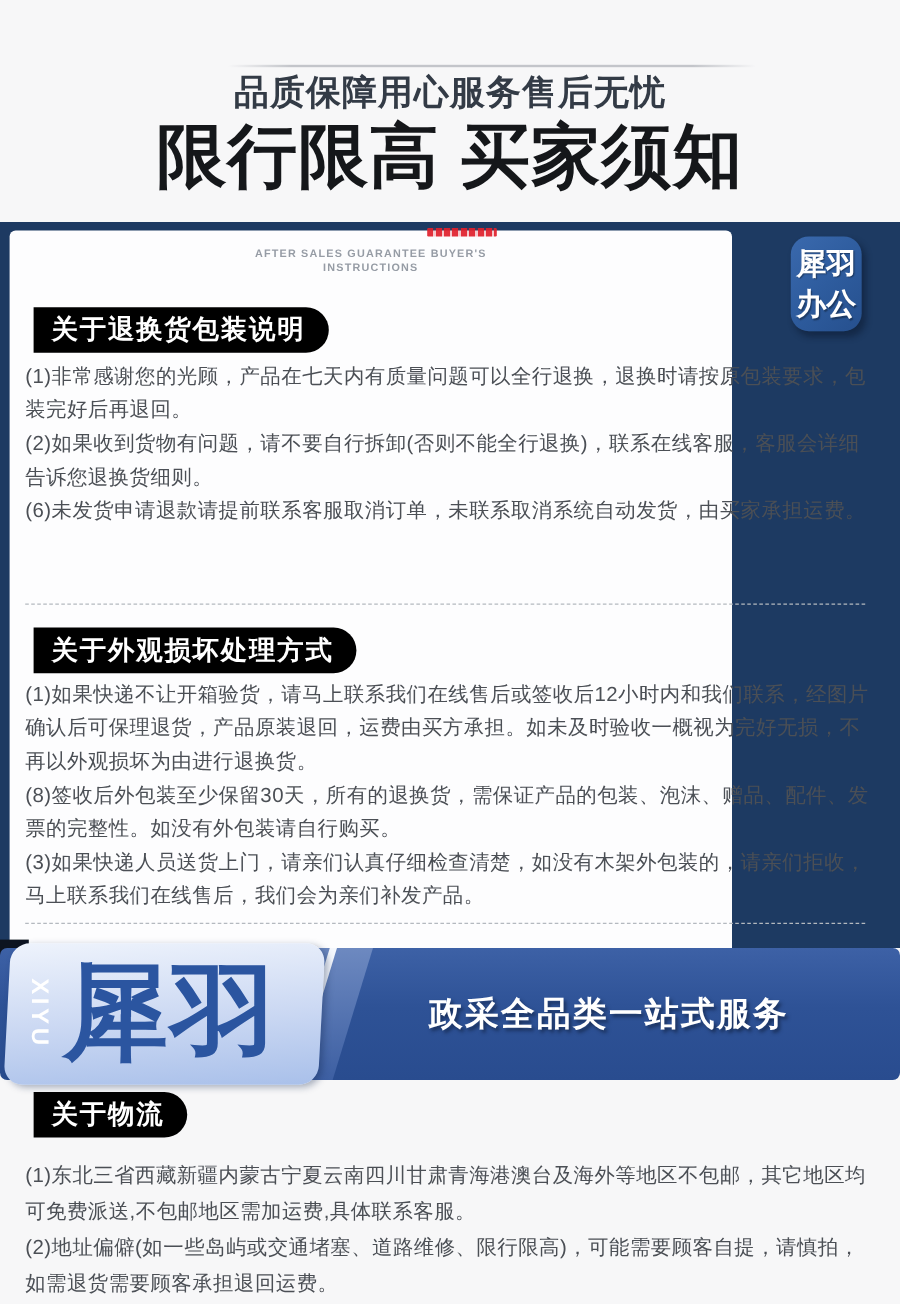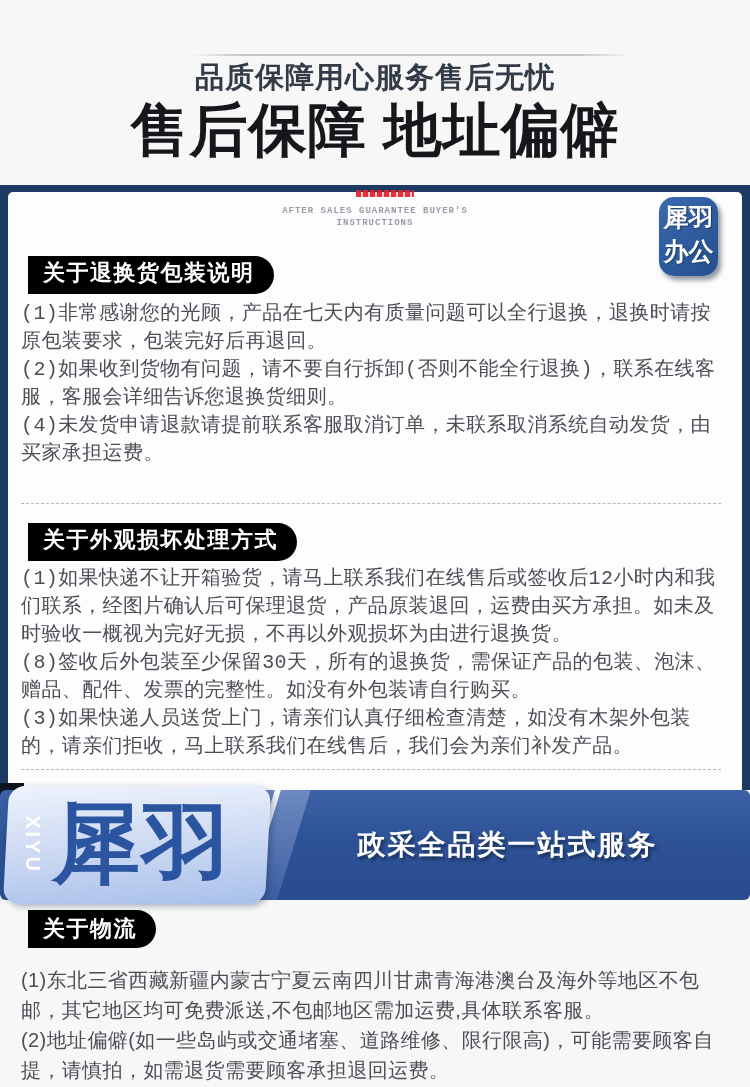--- a/index.html
+++ b/index.html
@@ -9,41 +9,41 @@
   
   .top-line{position:absolute;left:190px;top:54px;width:440px;height:2px;
     background:linear-gradient(90deg,rgba(190,192,197,0),#c3c5ca 12%,#c3c5ca 88%,rgba(190,192,197,0));}
   .subtitle{position:absolute;left:0;top:58px;width:750px;text-align:center;
     font-size:29px;font-weight:600;color:#333b46;letter-spacing:1px;}
   .main-title{position:absolute;left:0;top:92px;width:750px;text-align:center;margin:0;
     font-size:58px;font-weight:900;color:#15171a;letter-spacing:1px;}
 
   
   .frame{position:absolute;left:0;top:185px;width:750px;height:605px;background:#1d3a62;}
-  .panel{position:absolute;left:8px;top:7px;width:734px;height:598px;background:#fdfdfe;border-radius:5px 5px 0 0;font-family:Liberation Mono, monospace;}
+  .panel{position:absolute;left:8px;top:7px;width:602px;height:598px;background:#fdfdfe;border-radius:5px 5px 0 0;}
 
   .watermark{position:absolute;left:348px;top:-2px;width:58px;height:7px;border-radius:1px;opacity:.92;
     background:repeating-linear-gradient(90deg,#e01f2b 0 5px,rgba(224,31,43,.25) 5px 7px);}
   .caption{position:absolute;left:0;top:13px;width:100%;text-align:center;
     font-size:9px;line-height:12px;letter-spacing:1px;color:#969ca5;font-weight:600;}
 
   .badge{position:absolute;left:651px;top:5px;width:59px;height:79px;border-radius:15px;
     background:linear-gradient(135deg,#3a69ad 0%,#2e5c9e 50%,#26508e 100%);
     box-shadow:3px 4px 5px rgba(8,20,40,.45);
     color:#fff;text-align:center;font-weight:800;font-size:25px;line-height:34px;padding-top:6px;box-sizing:border-box;
     text-shadow:1px 1px 1px rgba(0,0,0,.35);}
 
   .ribbon{position:absolute;height:38px;line-height:38px;background:#000000;color:#fff;
     font-size:22px;font-weight:700;letter-spacing:1.5px;padding:0 19px 0 15px;
     border-radius:0 19px 19px 0;white-space:nowrap;}
   .r1{left:20px;top:64px;}
   .r2{left:20px;top:331px;}
   .r3{left:28px;top:910px;}
 
-  .block{position:absolute;width:703px;font-size:20px;color:#4b4f55;letter-spacing:.4px;}
+  .block{position:absolute;width:703px;font-size:17px;color:#4b4f55;letter-spacing:.4px;}
   .block p{margin:0;line-height:28px;text-align:left;}
   .b1{left:13px;top:108px;}
   .b2{left:13px;top:373px;}
   .b3{left:21px;top:965px;}
   .b3 p{line-height:30px;}
 
   .divider{position:absolute;left:13px;width:700px;height:0;border-top:1px dashed #b4b9bf;}
   .d1{top:311px;}
   .d2{top:577px;}
 
@@ -66,42 +66,42 @@
   .headline{position:absolute;left:275px;top:4px;width:465px;height:110px;line-height:110px;text-align:center;
     font-size:28px;font-weight:900;color:#fff;letter-spacing:2px;text-shadow:2px 3px 3px rgba(8,18,38,.5);}
 </style>
 </head>
 <body>
 
 <div class="page">
 
   <div class="top-line"></div>
   <div class="subtitle">品质保障用心服务售后无忧</div>
-  <h1 class="main-title">售后保障 地址偏僻</h1>
+  <h1 class="main-title">限行限高 买家须知</h1>
 
   <div class="frame">
     <div class="panel">
 
       <div class="watermark"></div>
 
       <div class="caption">
         <div>AFTER SALES GUARANTEE BUYER'S</div>
         <div>INSTRUCTIONS</div>
       </div>
 
       <div class="badge">
         <div>犀羽</div>
         <div>办公</div>
       </div>
 
       <div class="ribbon r1">关于退换货包装说明</div>
       <div class="block b1">
         <p>(1)非常感谢您的光顾，产品在七天内有质量问题可以全行退换，退换时请按原包装要求，包装完好后再退回。</p>
         <p>(2)如果收到货物有问题，请不要自行拆卸(否则不能全行退换)，联系在线客服，客服会详细告诉您退换货细则。</p>
-        <p>(4)未发货申请退款请提前联系客服取消订单，未联系取消系统自动发货，由买家承担运费。</p>
+        <p>(6)未发货申请退款请提前联系客服取消订单，未联系取消系统自动发货，由买家承担运费。</p>
       </div>
       <div class="divider d1"></div>
 
       <div class="ribbon r2">关于外观损坏处理方式</div>
       <div class="block b2">
         <p>(1)如果快递不让开箱验货，请马上联系我们在线售后或签收后12小时内和我们联系，经图片确认后可保理退货，产品原装退回，运费由买方承担。如未及时验收一概视为完好无损，不再以外观损坏为由进行退换货。</p>
         <p>(8)签收后外包装至少保留30天，所有的退换货，需保证产品的包装、泡沫、赠品、配件、发票的完整性。如没有外包装请自行购买。</p>
         <p>(3)如果快递人员送货上门，请亲们认真仔细检查清楚，如没有木架外包装的，请亲们拒收，马上联系我们在线售后，我们会为亲们补发产品。</p>
       </div>
       <div class="divider d2"></div>

